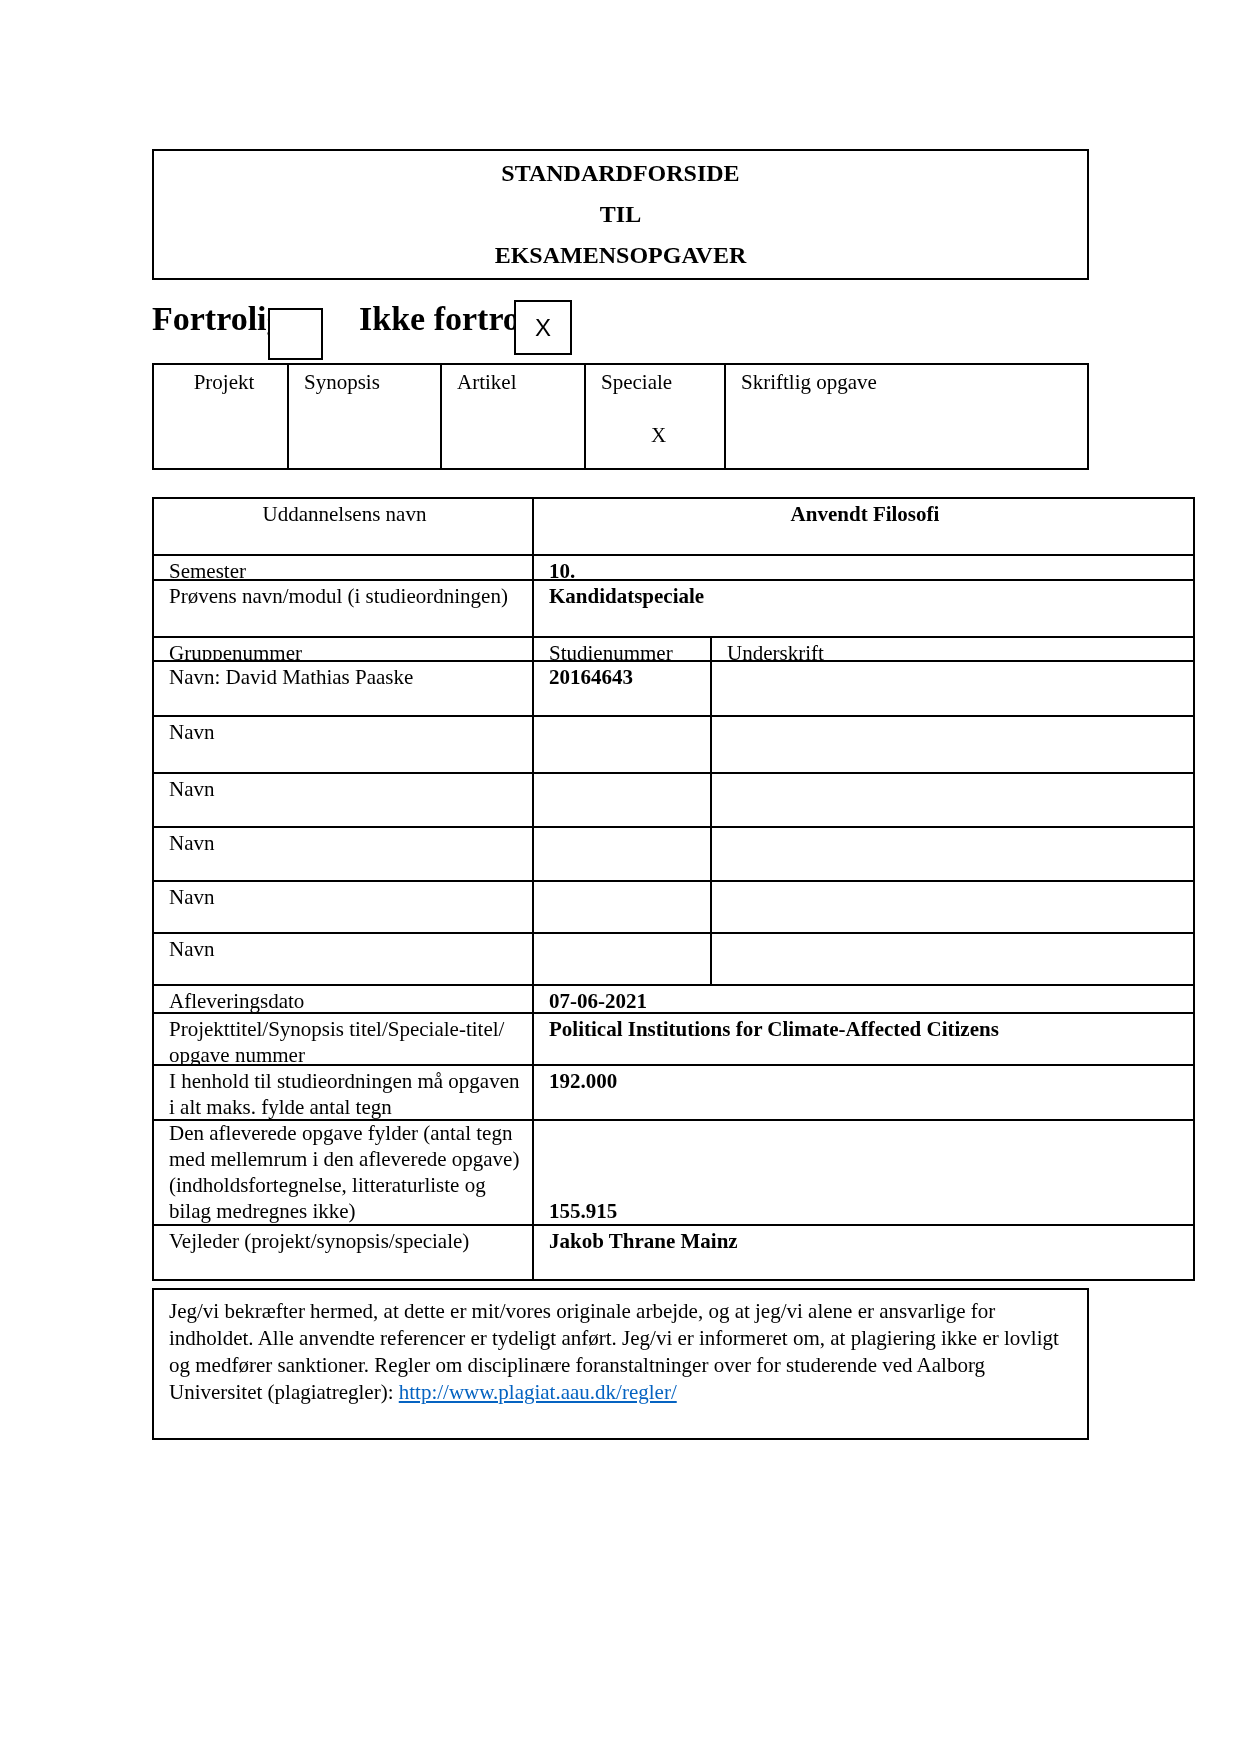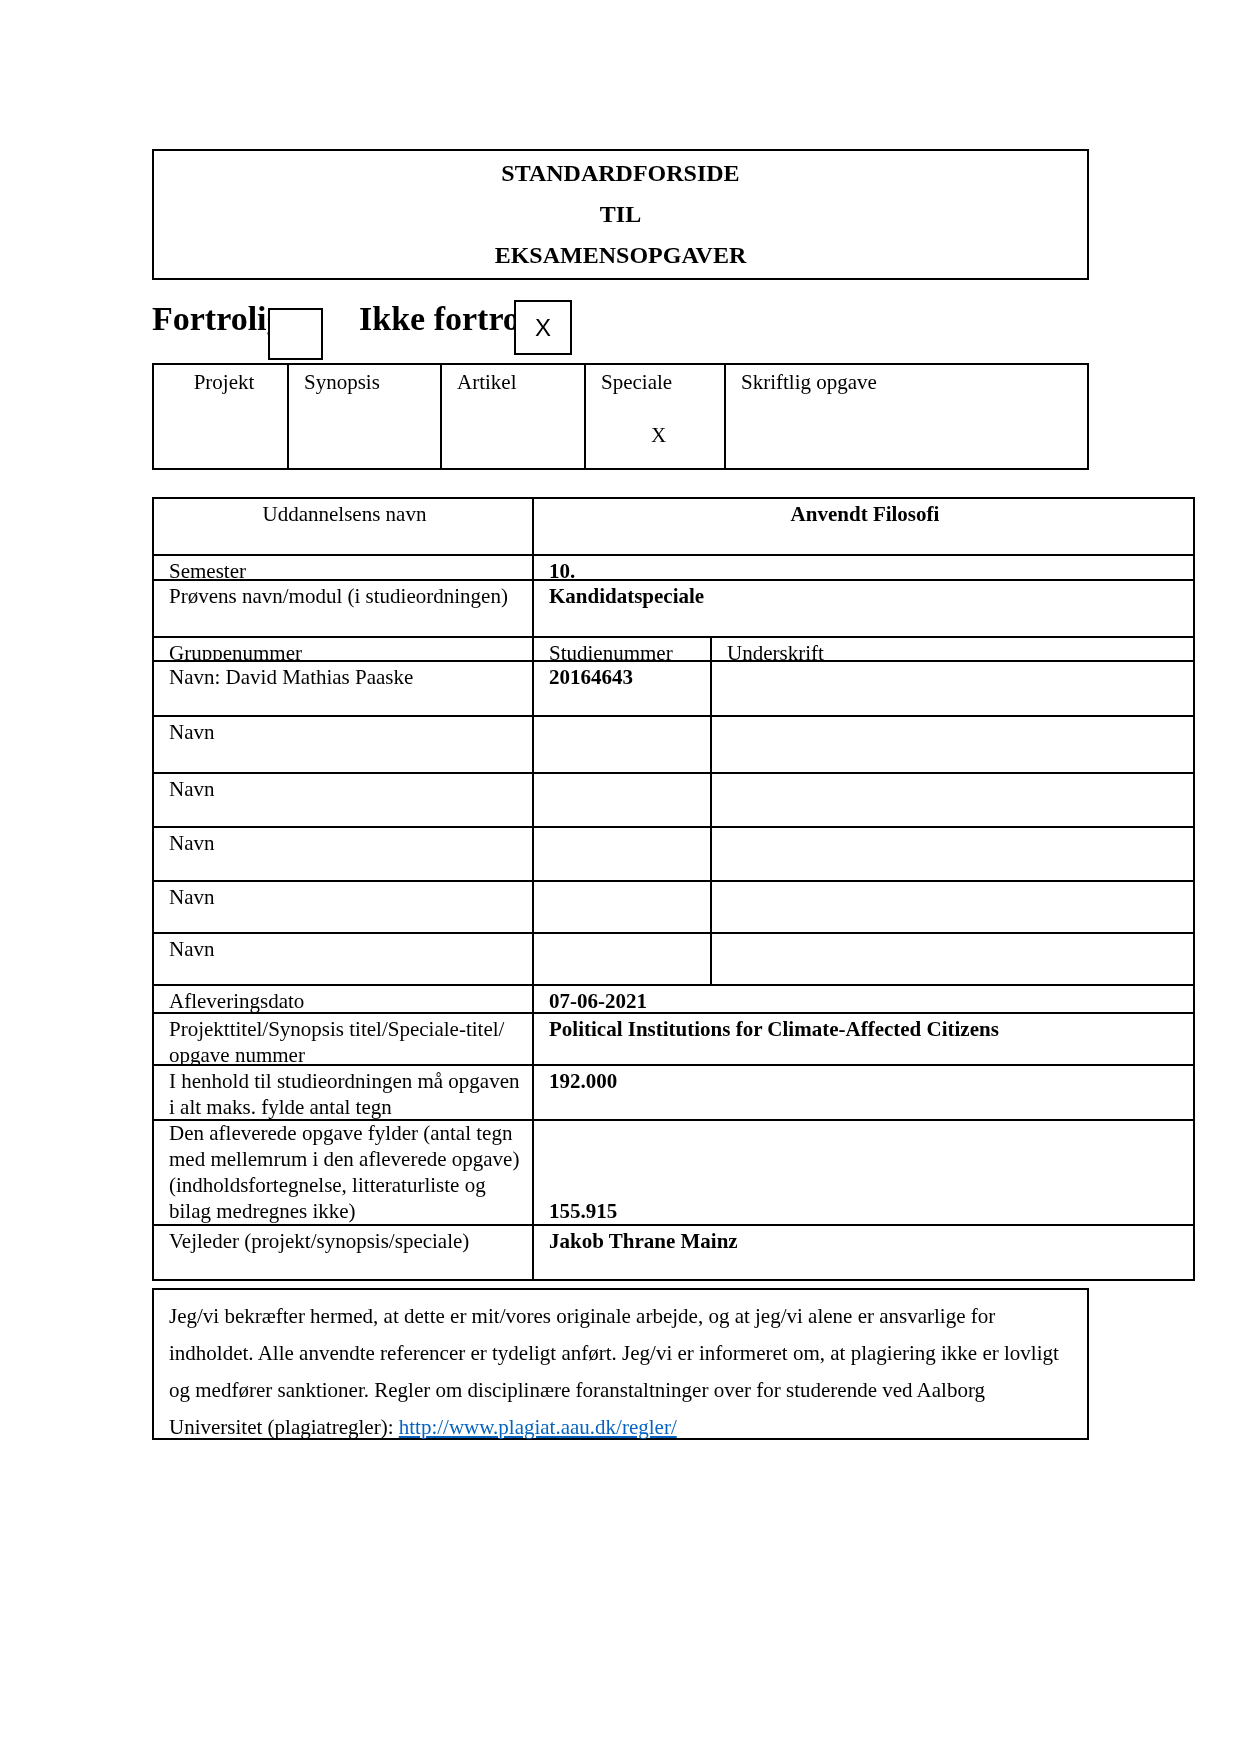--- a/index.html
+++ b/index.html
@@ -46,21 +46,21 @@
   .trow:first-child { border-top:none; }
   .tcell { box-sizing:border-box; padding:2px 12px 0 15px; overflow:hidden; }
   .lcell { width:380px; flex:none; border-right:2px solid #000; }
   .mcell { width:178px; flex:none; border-right:2px solid #000; }
   .rcell { flex:1; }
   .bold  { font-weight:bold; }
   
   .decl-box {
     position:absolute; left:152px; top:1288px; width:937px; height:152px;
     border:2px solid #000; box-sizing:border-box; padding:8px 15px 0 15px;
-    line-height:37px;
+    line-height:27px;
   }
   .decl-box a { color:#0563C1; text-decoration:underline; }
 </style>
 </head>
 <body>
 
 <div class="page">
 
   <div class="title-box">
     <div>STANDARDFORSIDE</div>

